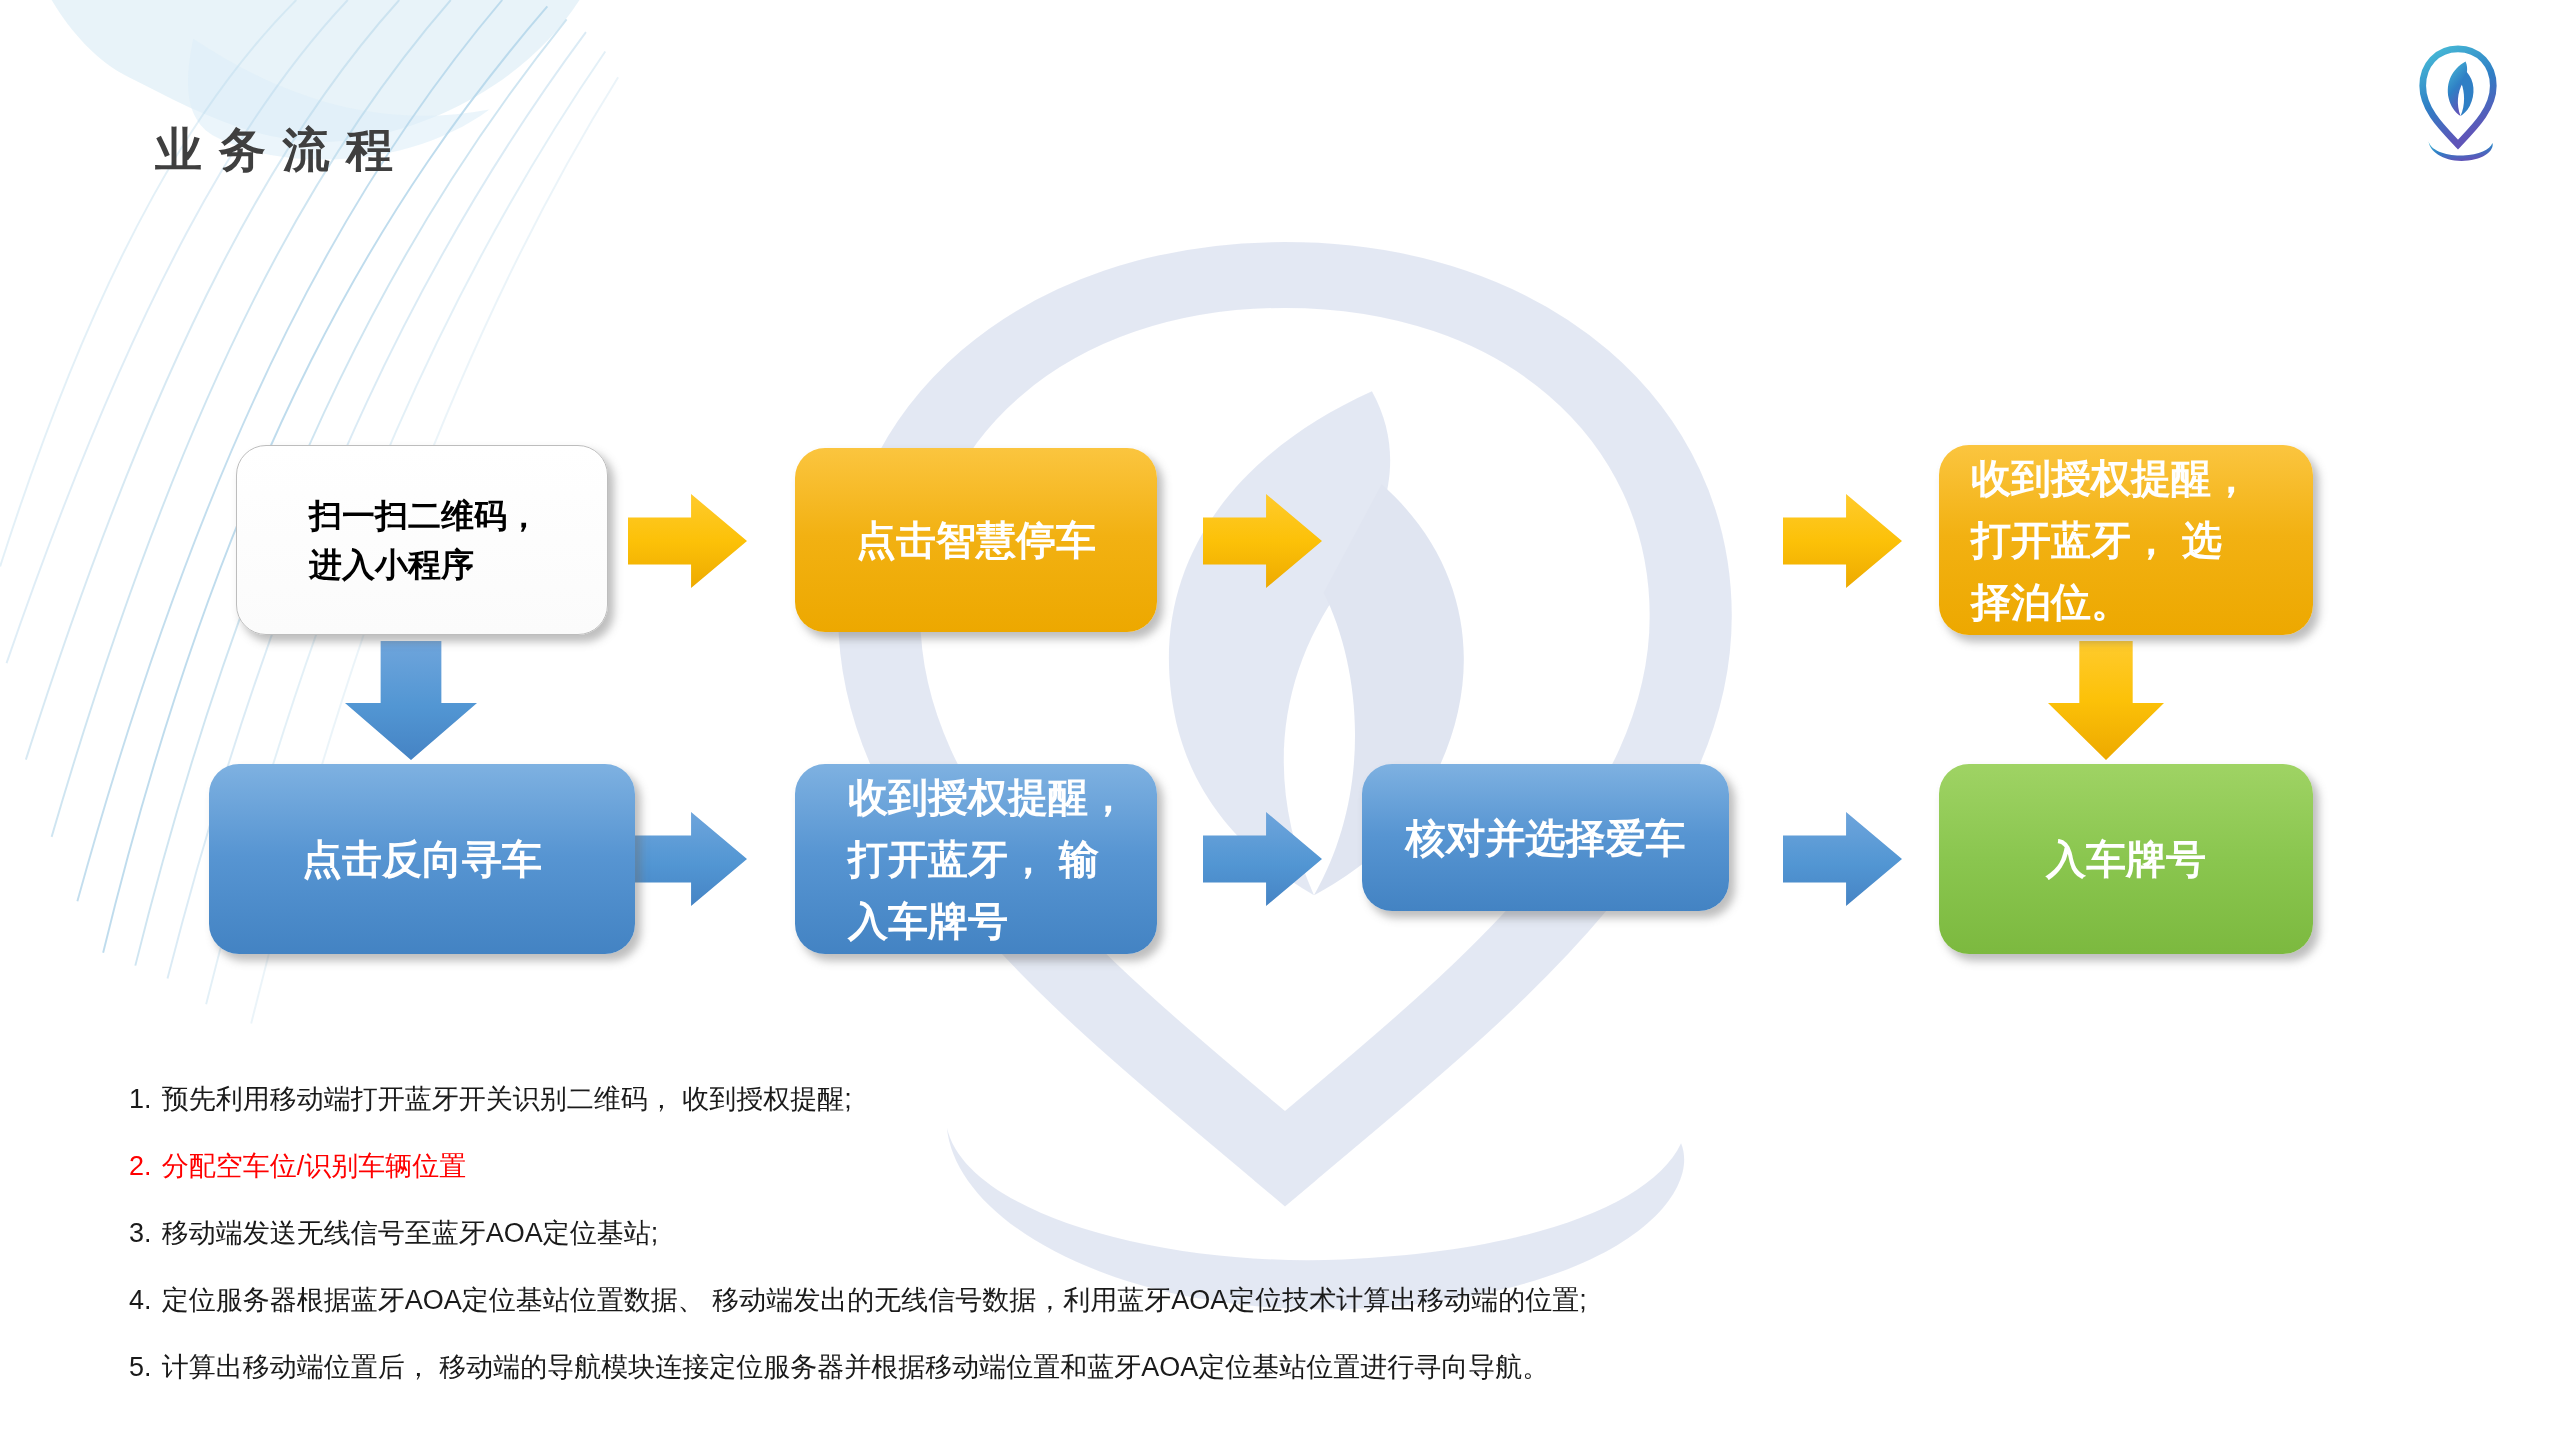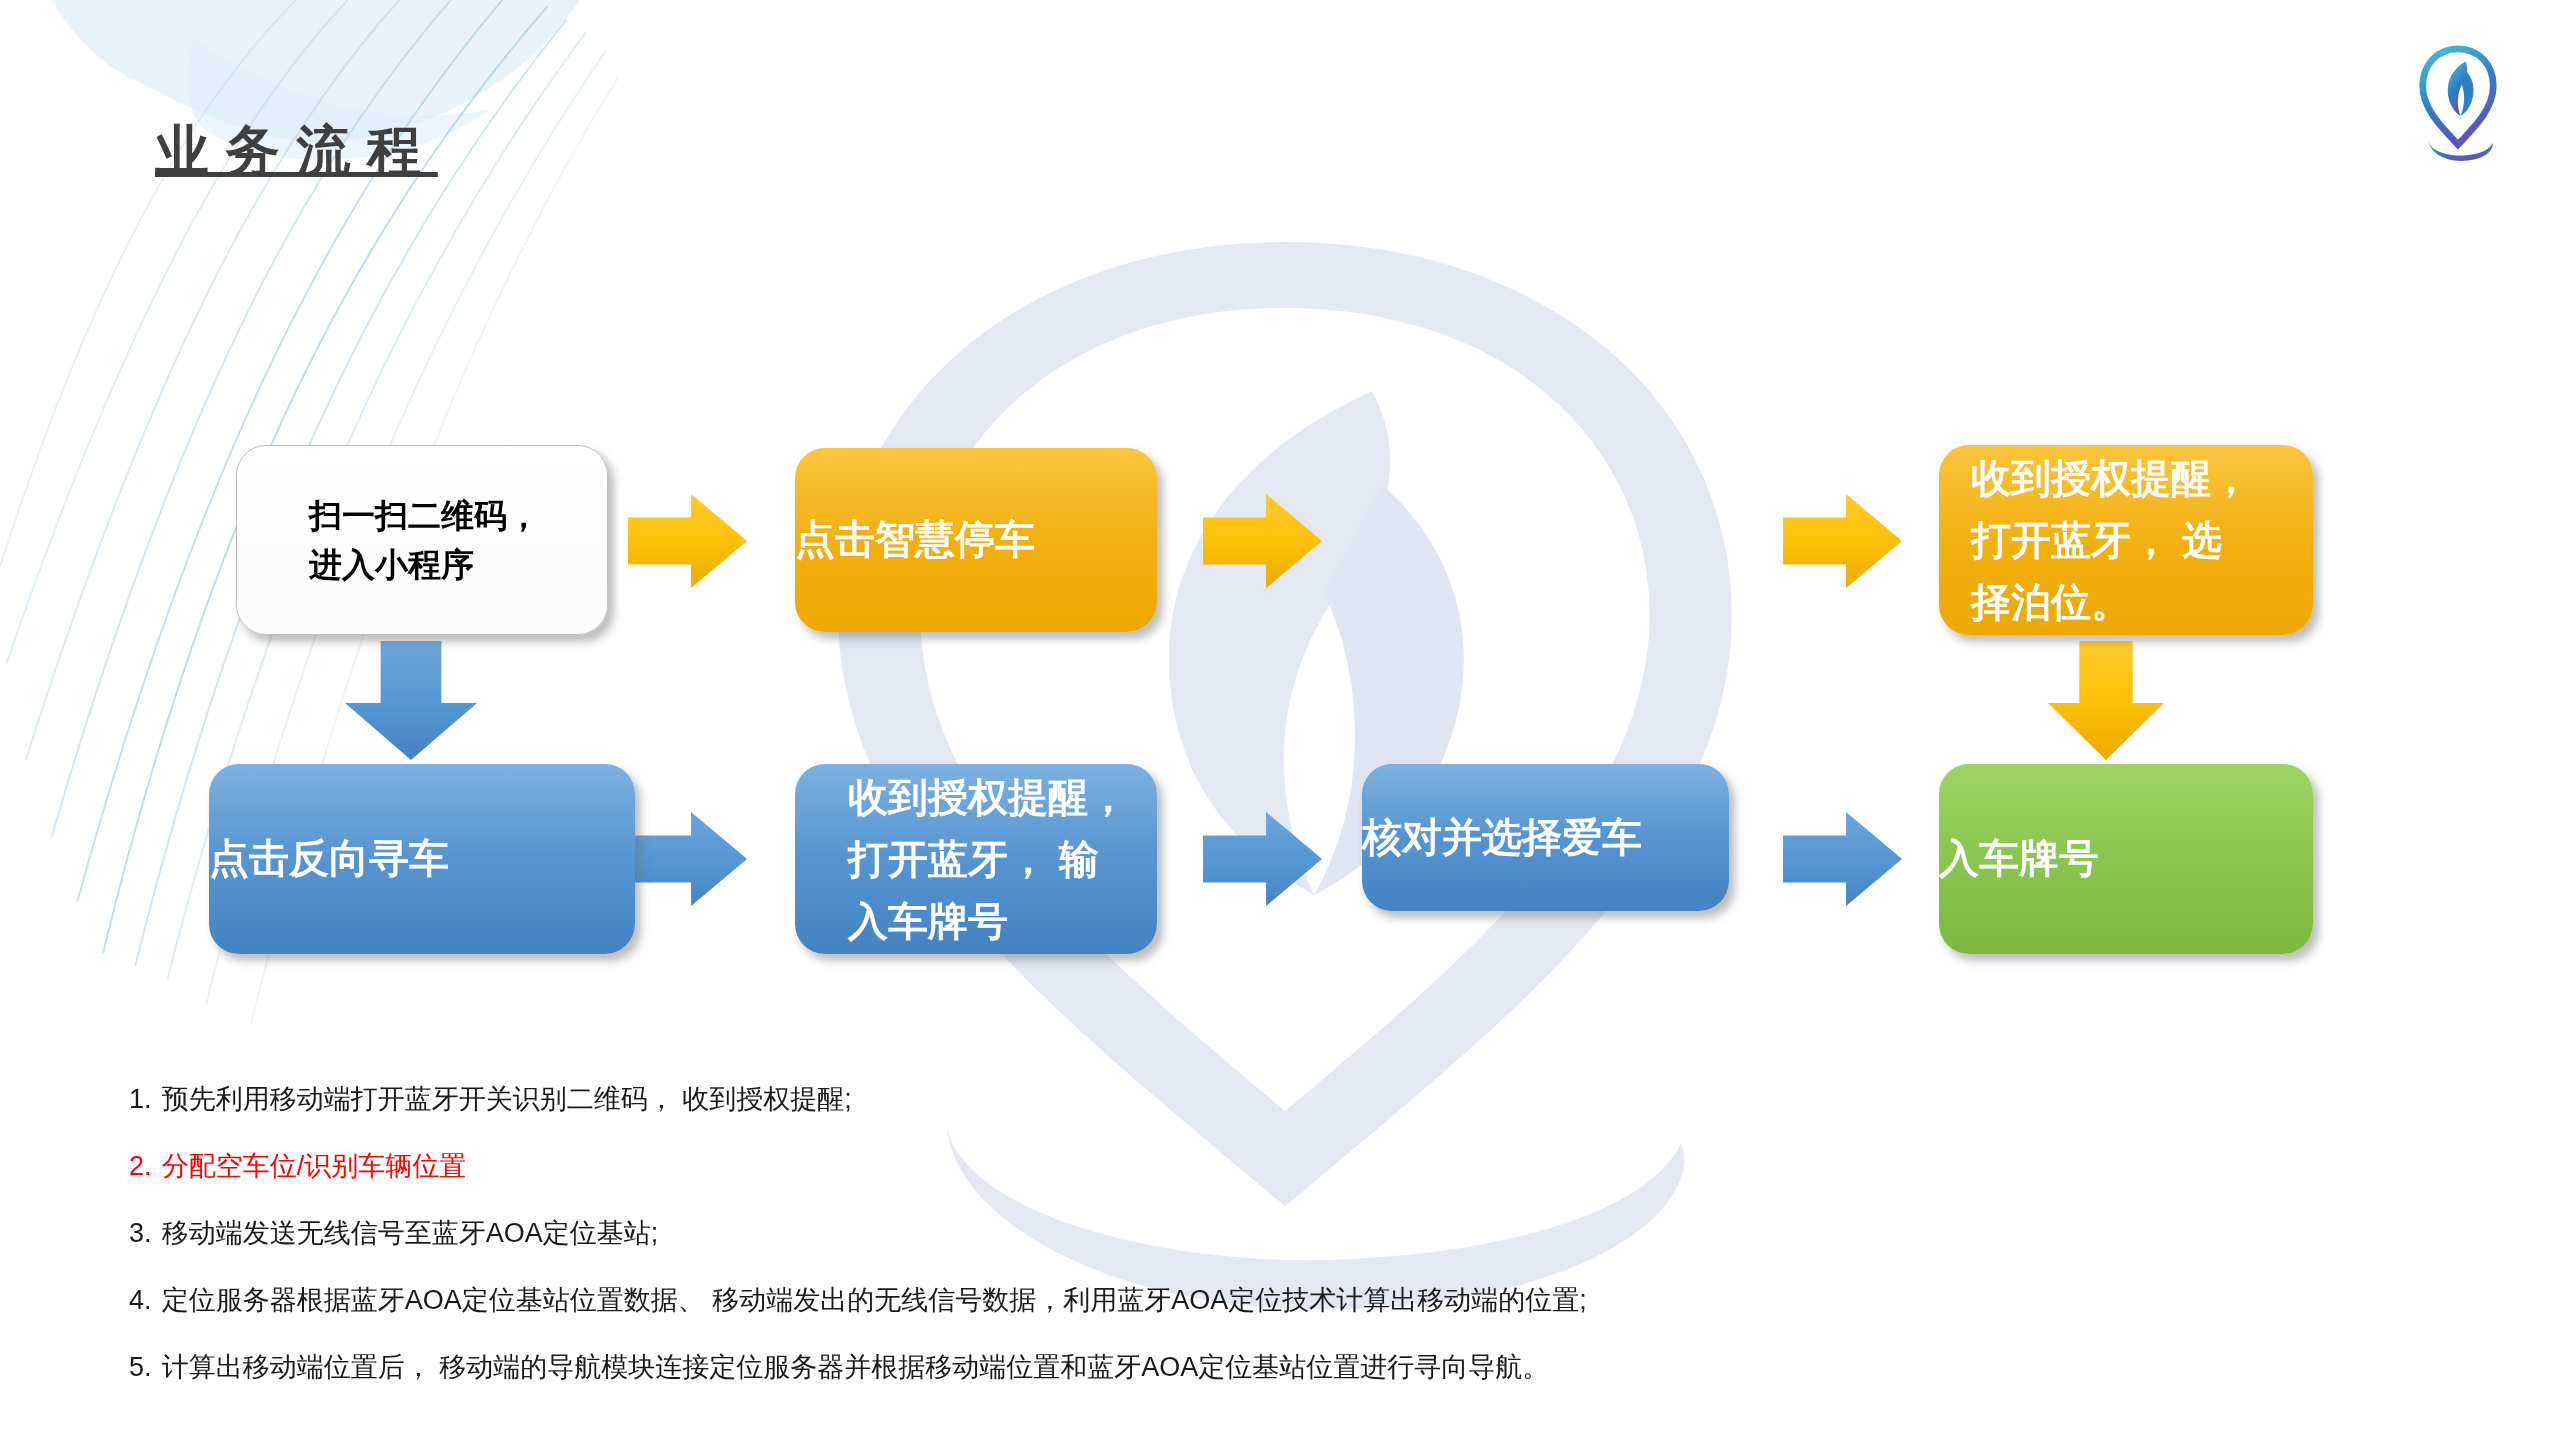--- a/index.html
+++ b/index.html
@@ -7,36 +7,35 @@
     position:relative;width:2576px;height:1449px;overflow:hidden;background:#ffffff;
     font-family:"Liberation Sans","DejaVu Sans",sans-serif;
   }
   
   .decor{position:absolute;left:0;top:0;z-index:1;pointer-events:none;}
   .watermark{position:absolute;left:802px;top:213px;width:966px;height:1124px;z-index:1;opacity:.5;pointer-events:none;}
   .logo{position:absolute;left:2416px;top:40px;width:84px;height:126px;z-index:4;}
   
   .title{
     position:absolute;left:155px;top:118px;z-index:3;
-    font-size:54px;line-height:64px;font-weight:700;letter-spacing:16.7px;
+    font-size:47px;line-height:64px;font-weight:700;letter-spacing:16.7px;
     color:var(--title,#3F3F3F);
-    text-decoration:underline;
   }
   
   .box{
     position:absolute;z-index:3;border-radius:30px;
     display:flex;flex-direction:column;justify-content:center;
     box-shadow:5.2px 6.4px 9px rgba(110,110,110,.45);
     box-sizing:border-box;
   }
   .box-label{
     white-space:pre-line;font-weight:700;font-size:40px;line-height:1.55;
     color:#ffffff;
   }
-  .box.center{text-align:left;font-family:Liberation Serif, serif;}
+  .box.center{text-align:center;}
   .box.white{
     background:linear-gradient(180deg,#ffffff,#fbfbfb);
     border:1.9px solid var(--white-box-border,#BDBDBD);
     margin-left:31px;
   }
   .box.white .box-label{color:#000000;font-size:33px;line-height:1.5;text-align:left;padding-left:72px;}
   .box.yellow{background:linear-gradient(180deg,var(--yellow-box-light,#FBC53F) 0%,var(--yellow-box,#F2B112) 48%,var(--yellow-box-dark,#EDA800) 100%);}
   .box.blue{background:linear-gradient(180deg,var(--blue-box-light,#7EB1E1) 0%,var(--blue-box,#5795D2) 48%,var(--blue-box-dark,#4383C3) 100%);}
   .box.green{background:linear-gradient(180deg,var(--green-box-light,#9FD364) 0%,var(--green-box,#8AC64F) 50%,var(--green-box-dark,#7CB93F) 100%);}
   .box.pad-left-50 .box-label{text-align:left;padding-left:32px;padding-right:16.7px;}

